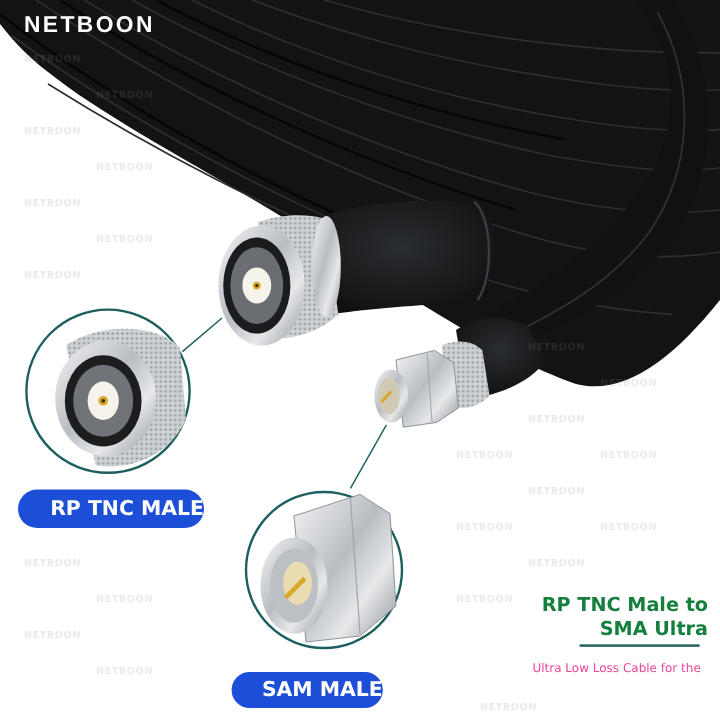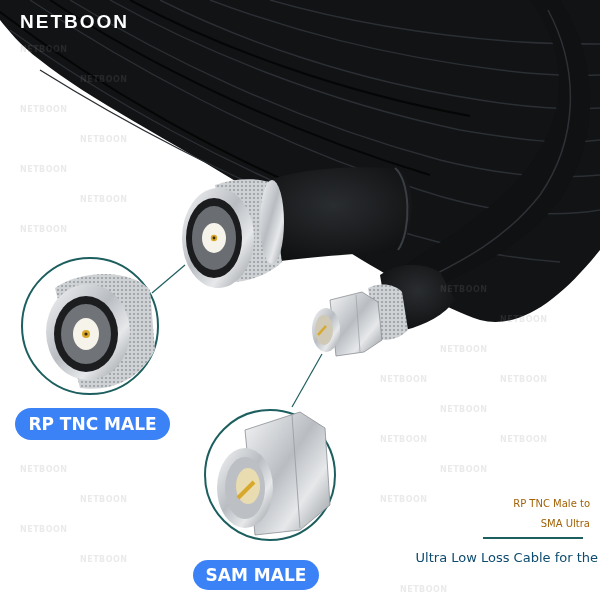--- a/index.html
+++ b/index.html
@@ -8,27 +8,27 @@
 
   
   .wm { position: absolute; inset: 0; pointer-events: none; z-index: 6; }
   .wm span { position: absolute; font-size: 8px; font-weight: bold; letter-spacing: 0.5px; color: rgba(140,140,140,0.18); font-family: "DejaVu Sans", sans-serif; }
 
   
   .coil { position: absolute; left: 0; top: 0; width: 600px; height: 600px; z-index: 1; }
 
   .logo { position: absolute; left: 20px; top: 11px; z-index: 8; color: #ffffff; font-family: "Liberation Sans", sans-serif; font-weight: bold; font-size: 19px; letter-spacing: 2px; }
 
-  .pill { position: absolute; z-index: 9; background: #3b82f6; color: #ffffff; font-family: "DejaVu Sans", sans-serif; font-weight: bold; border-radius: 22px; text-align: center; }
+  .pill { position: absolute; z-index: 9; background: #1d4ed8; color: #ffffff; font-family: "DejaVu Sans", sans-serif; font-weight: bold; border-radius: 22px; text-align: right; }
   .pill-rp { left: 15px; top: 408px; width: 155px; height: 32px; line-height: 32px; font-size: 17px; }
   .pill-sma { left: 193px; top: 560px; width: 126px; height: 30px; line-height: 30px; font-size: 17px; }
 
-  .heading { position: absolute; z-index: 9; right: 10px; top: 494px; text-align: right; color: #a16207; font-weight: normal; font-size: 10px; line-height: 20px; font-family: "DejaVu Sans", sans-serif; }
+  .heading { position: absolute; z-index: 9; right: 10px; top: 494px; text-align: right; color: #15803d; font-weight: bold; font-size: 16px; line-height: 20px; font-family: "DejaVu Sans", sans-serif; }
   .rule { position: absolute; z-index: 9; left: 483px; top: 537px; width: 100px; height: 2px; background: #1d5e5f; }
-  .sub { position: absolute; z-index: 9; right: 2px; top: 548px; text-align: right; color: #0c4a6e; font-size: 13px; line-height: 20px; font-family: "DejaVu Sans", sans-serif; }
+  .sub { position: absolute; z-index: 9; right: 16px; top: 548px; text-align: right; color: #ec4899; font-size: 10px; line-height: 20px; font-family: "DejaVu Sans", sans-serif; }
 </style>
 </head>
 <body>
 
 <div class="stage">
 
   <svg class="coil" viewBox="0 0 600 600">
     <defs>
       <linearGradient id="silver" x1="0" y1="0" x2="1" y2="1">
         <stop offset="0" stop-color="#f4f5f6"></stop>

